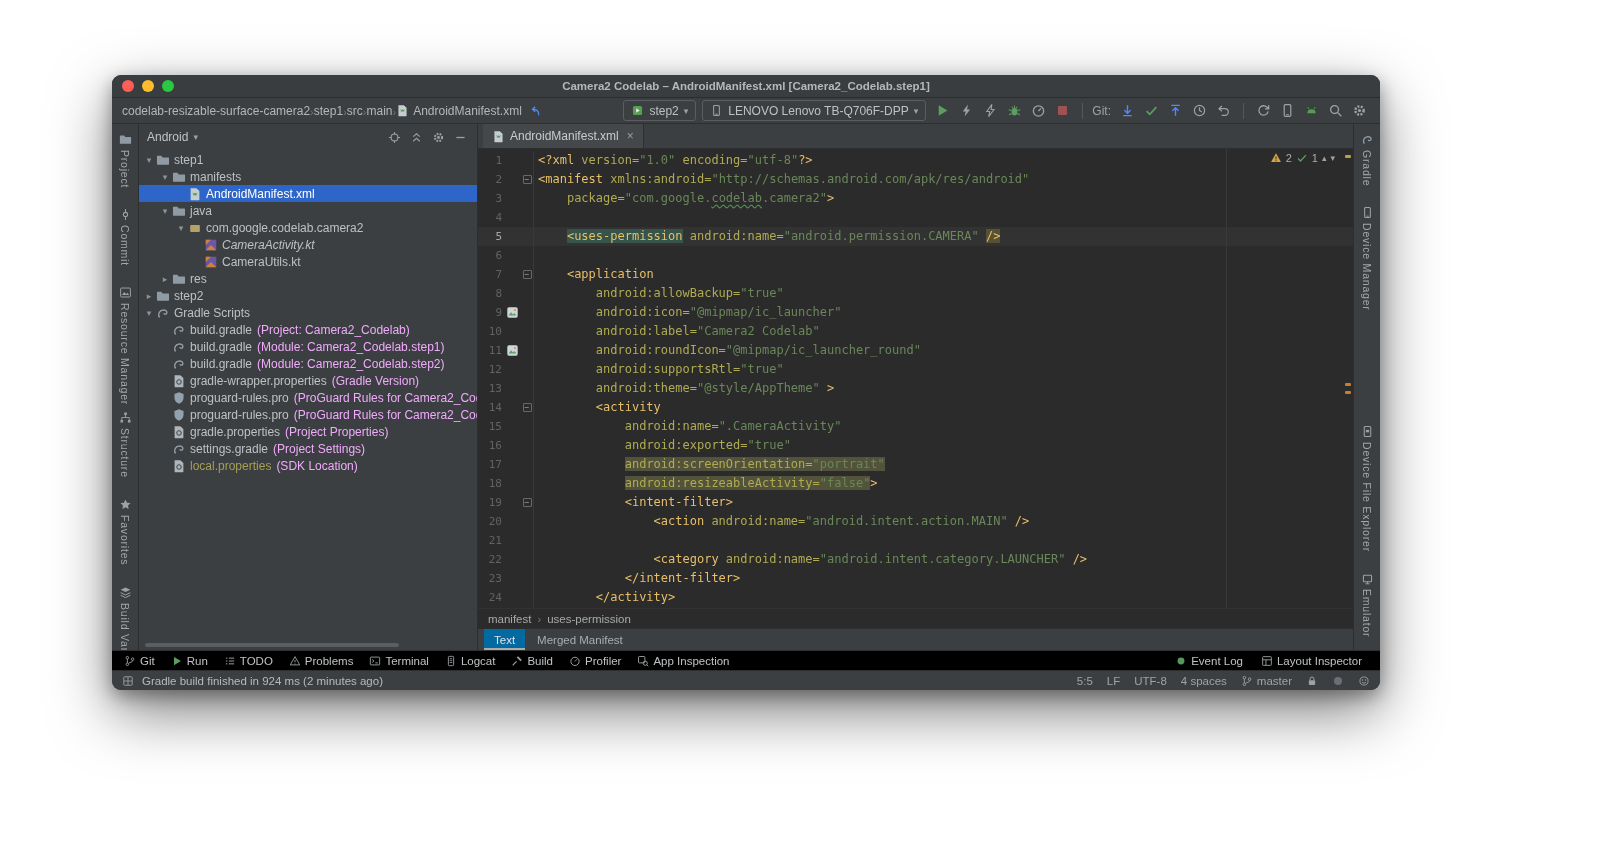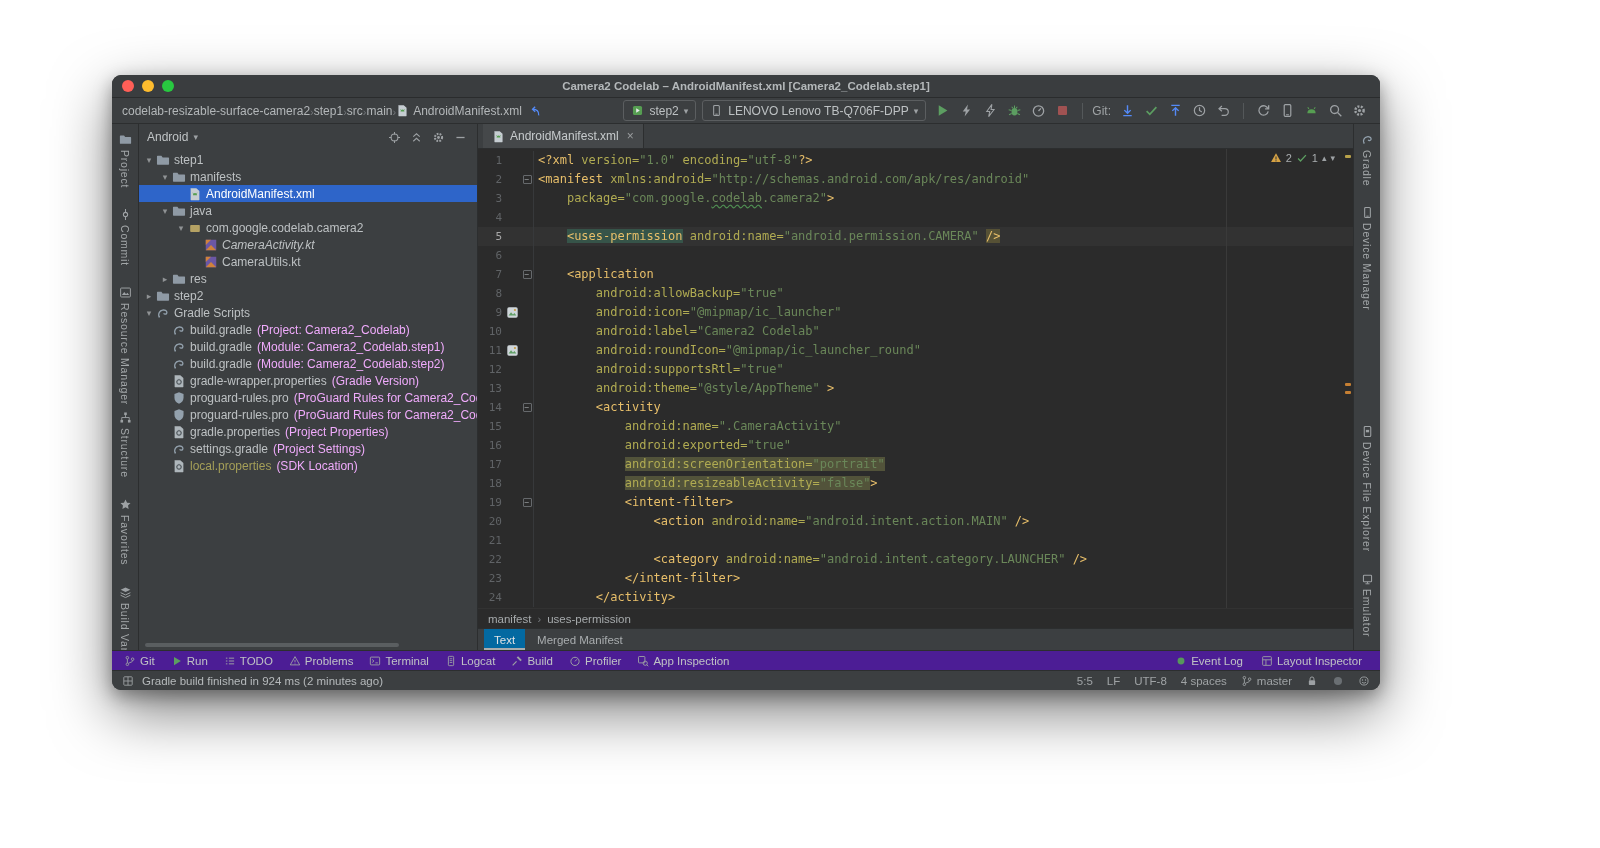--- a/index.html
+++ b/index.html
@@ -77,21 +77,21 @@
   .guide{position:absolute;top:0;bottom:0;left:748px;border-left:1px solid #3a3a3a;z-index:1}
   .estripe{position:absolute;top:0;right:0;bottom:0;width:10px;z-index:2}
   .tick{position:absolute;right:2px;width:6px;height:3px;border-radius:1px}
   .inspect{position:absolute;top:3px;right:18px;display:flex;align-items:center;gap:4px;font-size:11px;color:#a9adaf;z-index:3}
   .chevi{color:#9da1a4;font-size:9px}
   .bcrumbs{flex:0 0 20px;display:flex;align-items:center;gap:6px;padding-left:10px;font-size:11.5px;color:#a6aaac;background:#2b2b2b;border-top:1px solid #323232}
   .viewtabs{flex:0 0 22px;background:#3c3f41;border-top:1px solid #2c2e2f;display:flex;align-items:stretch;padding-left:6px;gap:2px}
   .vtab{display:flex;align-items:center;padding:0 10px;font-size:11.5px;color:#a9adaf}
   .vtab.active{color:#e0e2e4;background:#0369a1;box-shadow:inset 0 -2px 0 #a9acae}
   
-  .bottombar{flex:0 0 20px;display:flex;align-items:center;border-top:1px solid #2c2e2f;background:#4c1d95;padding:0 4px}
+  .bottombar{flex:0 0 20px;display:flex;align-items:center;border-top:1px solid #2c2e2f;background:#000000;padding:0 4px}
   .bleft{display:flex;align-items:center;height:100%}
   .bright{margin-left:auto;display:flex;align-items:center;gap:2px;padding-right:6px;height:100%}
   .bitem{display:flex;align-items:center;gap:4px;padding:0 8px;font-size:11.5px;color:#bfc2c4;height:100%}
   .statusbar{flex:0 0 20px;display:flex;align-items:center;gap:8px;padding:0 10px;border-top:1px solid #2c2e2f;font-size:11.5px;color:#9fa3a5;background:#3c3f41;white-space:nowrap}
   .smsg{color:#b6babc}
   .sright{margin-left:auto;display:flex;align-items:flex-start;gap:14px}
   .branch{display:flex;align-items:center;gap:4px}
 </style>
 </head>
 <body>

